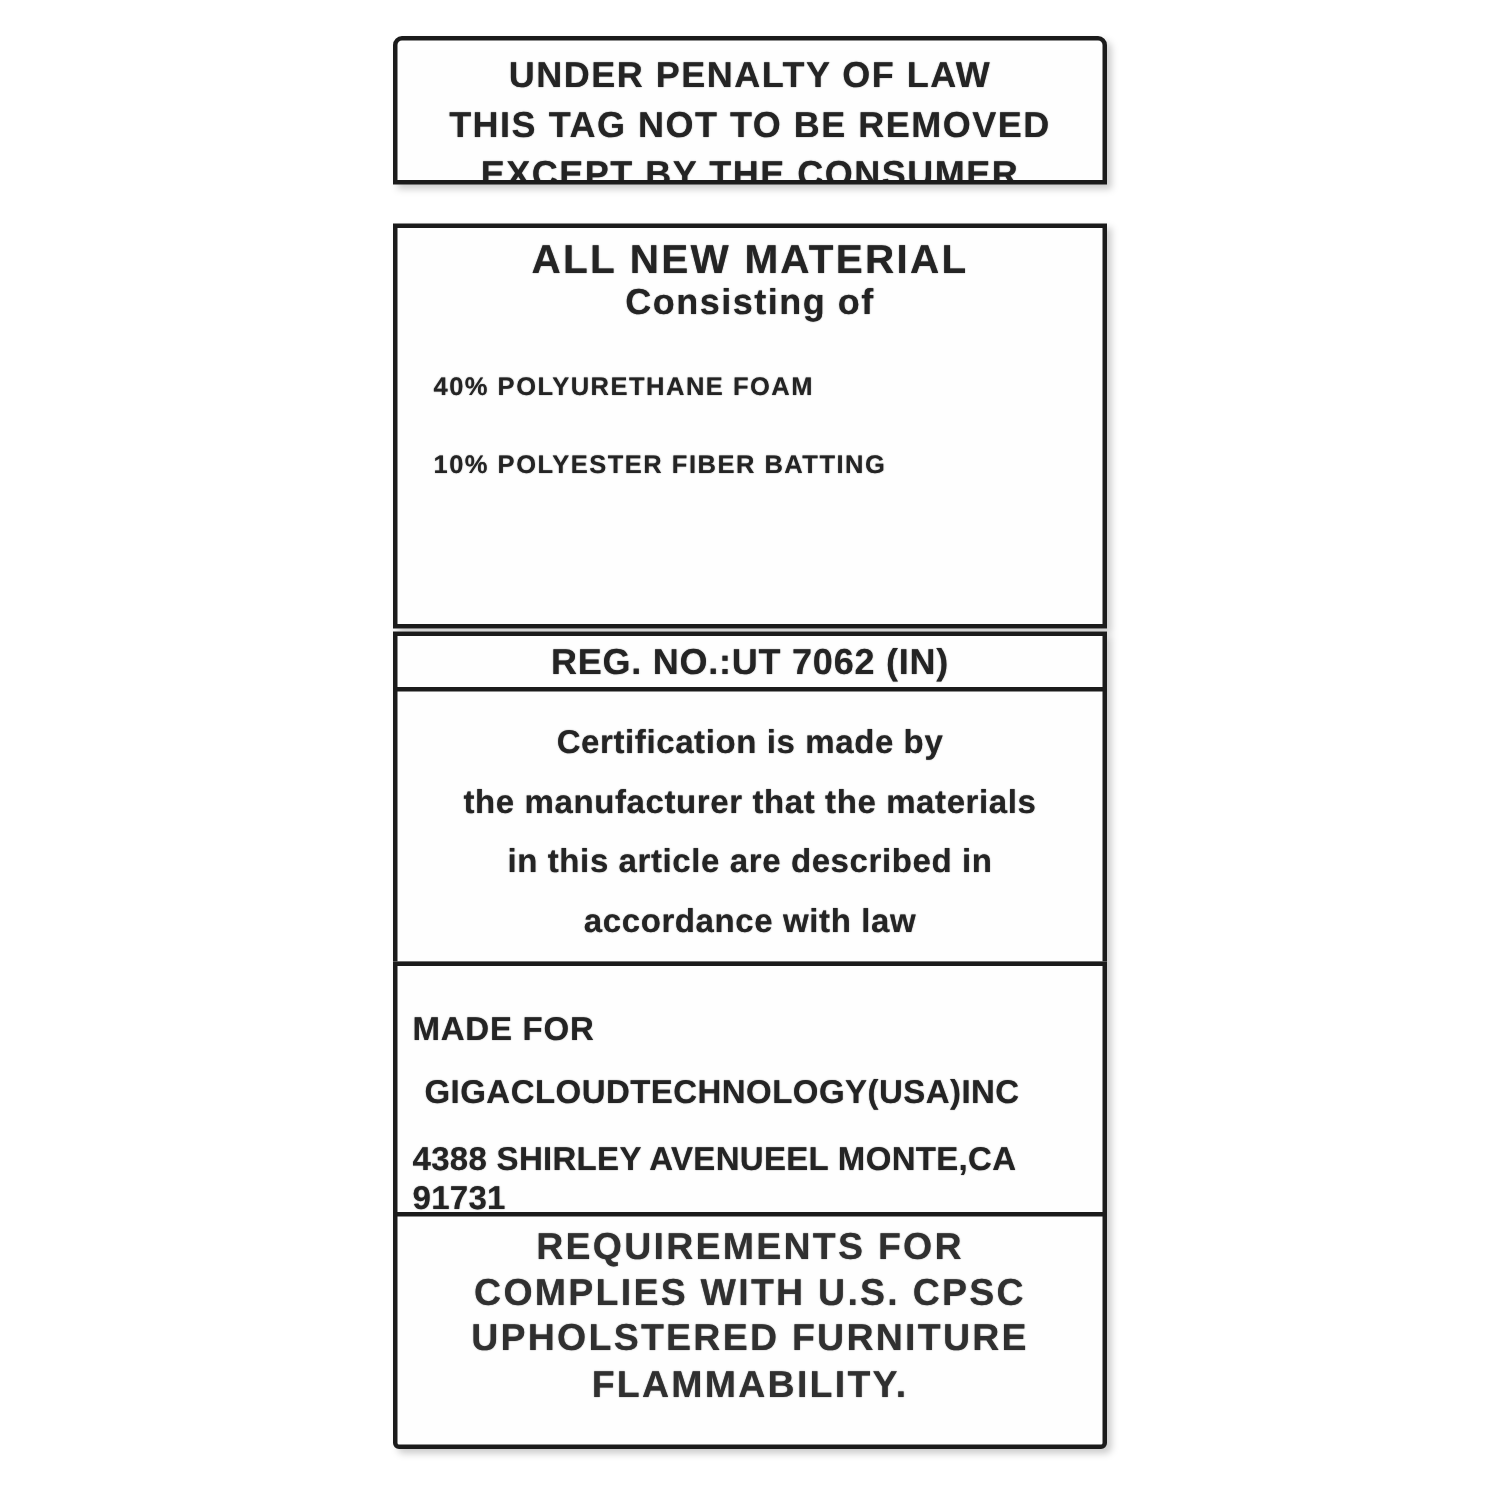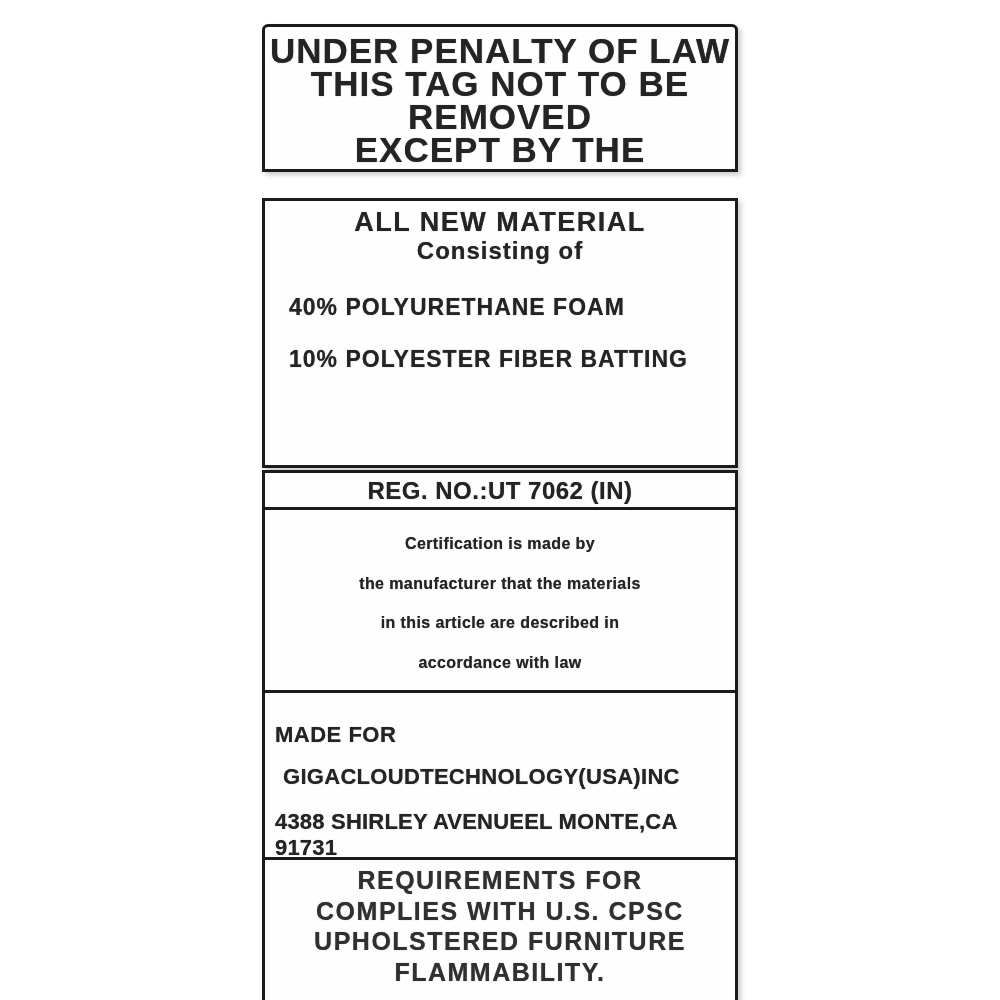--- a/index.html
+++ b/index.html
@@ -31,24 +31,24 @@
   .sec {
     box-sizing: border-box;
     width: 100%;
     border: 3px solid #1b1b1b;
     background: #fefefe;
     margin-top: -3px;
     overflow: hidden;
   }
   .sec-header {
     margin-top: 0;
-    height: 148px;
+    height: 99px;
     padding-top: 7px;
     text-align: center;
-    font-size: 35px;
+    font-size: 24px;
     line-height: 33px;
     letter-spacing: 1px;
     border-radius: 6px 6px 0 0;
   }
   .sec-materials {
     height: 270px;
     text-align: center;
     margin-top: 26px;
   }
   .materials-title {
@@ -61,38 +61,38 @@
     font-size: 24px;
     line-height: 28px;
     letter-spacing: 1px;
   }
   .materials-items {
     margin-top: 30px;
     text-align: left;
     padding-left: 24px;
   }
   .material-item {
-    font-size: 23px;
+    font-size: 17px;
     line-height: 24px;
     letter-spacing: 1px;
     margin-bottom: 28px;
   }
   .sec-reg {
     margin-top: 2px;
     height: 40px;
     text-align: center;
     font-size: 24px;
     line-height: 35px;
     letter-spacing: 0.5px;
   }
   .sec-cert {
     height: 186px;
     text-align: center;
     padding-top: 14px;
-    font-size: 16px;
+    font-size: 22px;
     line-height: 39.5px;
     letter-spacing: 0.4px;
   }
   .sec-made {
     height: 170px;
     text-align: left;
     padding: 30px 12px 0 10px;
     font-size: 22px;
   }
   .made-for-label { line-height: 24px; letter-spacing: 0.5px; }

